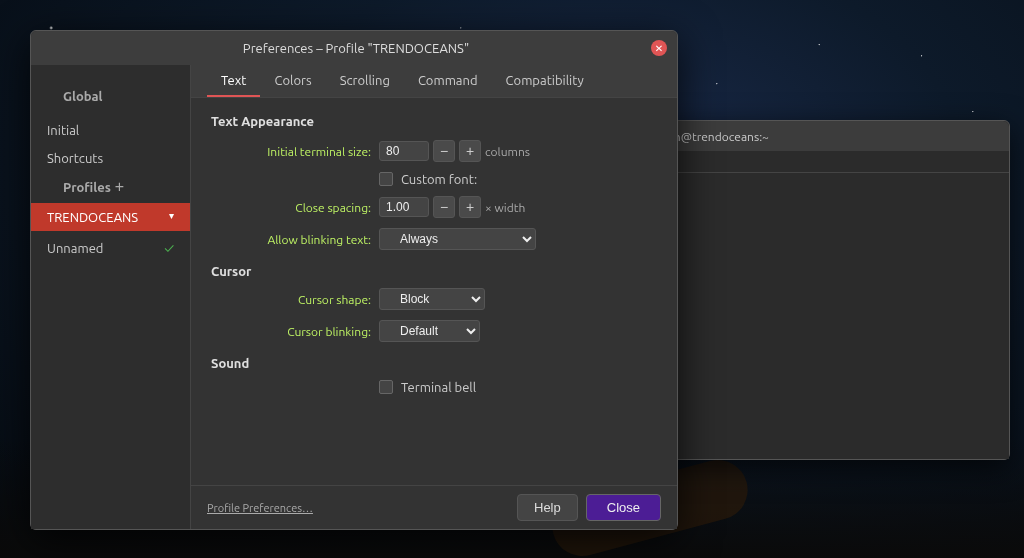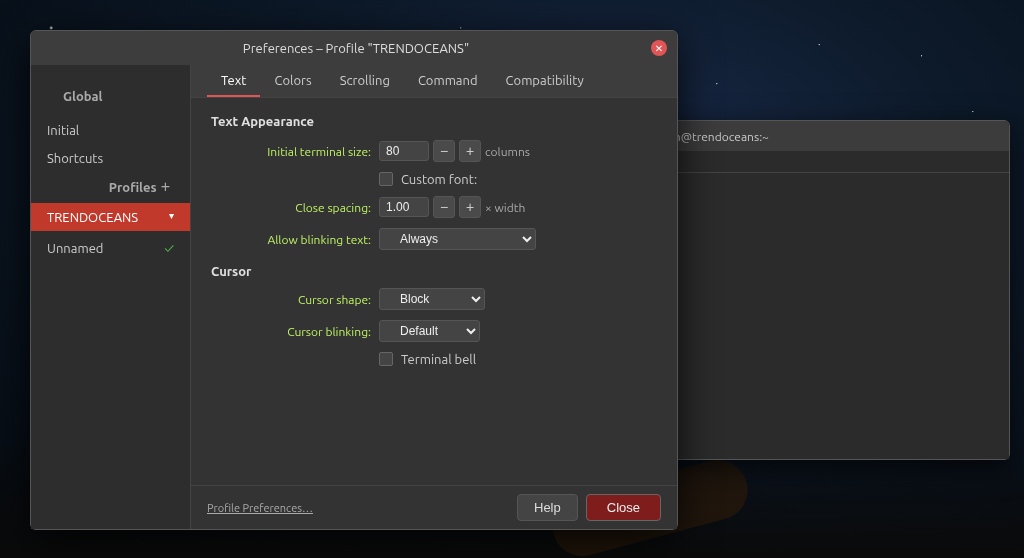--- a/index.html
+++ b/index.html
@@ -227,22 +227,22 @@
       border: none;
       color: #aaa;
       cursor: pointer;
       font-size: 16px;
       padding: 0 4px;
       line-height: 1;
     }
     .sidebar-profiles-header {
       display: flex;
       align-items: center;
-      justify-content: flex-end;
-      padding: 6px 16px;
+      justify-content: flex-start;
+      padding: 6px 32px;
     }
     .sidebar-profiles-label {
       color: #aaa;
       font-size: 13px;
       font-weight: bold;
     }
     .profile-item-active {
       display: flex;
       align-items: flex-start;
       justify-content: space-between;
@@ -390,21 +390,21 @@
       border-radius: 4px;
       border: 1px solid #555;
       cursor: pointer;
       font-size: 13px;
     }
     .btn-default {
       background: #444;
       color: #ddd;
     }
     .close-btn-footer {
-      background: #7f1d1d;
+      background: #4c1d95;
       color: #eee;
       padding: 5px 20px;
       border: 1px solid #666;
       border-radius: 4px;
       cursor: pointer;
       font-size: 13px;
     }
     .profile-reset-link {
       color: #aaa;
       font-size: 11px;
@@ -552,20 +552,21 @@
           <span class="form-label">Cursor blinking:</span>
           <div class="form-control">
             <select class="dropdown-select">
               <option>Default</option>
               <option>Enabled</option>
               <option>Disabled</option>
             </select>
           </div>
         </div>
 
+        <div class="subsection-title">Sound</div>
 
         <div class="form-row">
           <span class="form-label"></span>
           <div class="checkbox-row">
             <div class="checkbox-custom"></div>
             <span>Terminal bell</span>
           </div>
         </div>
       </div>
 

